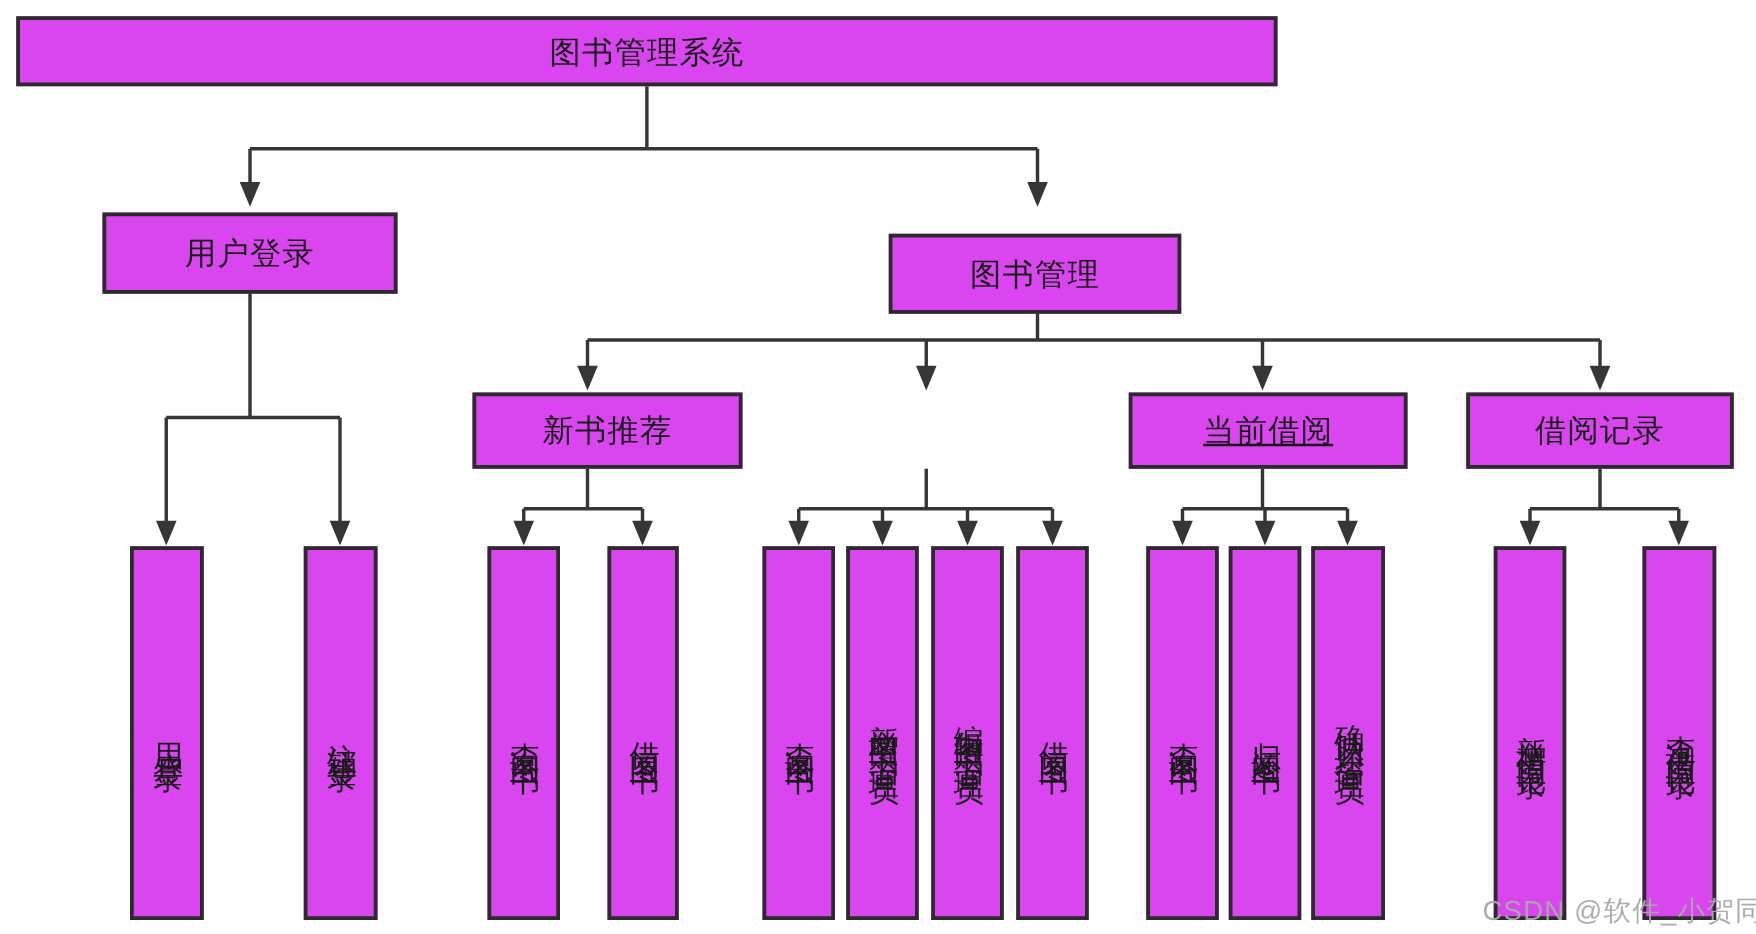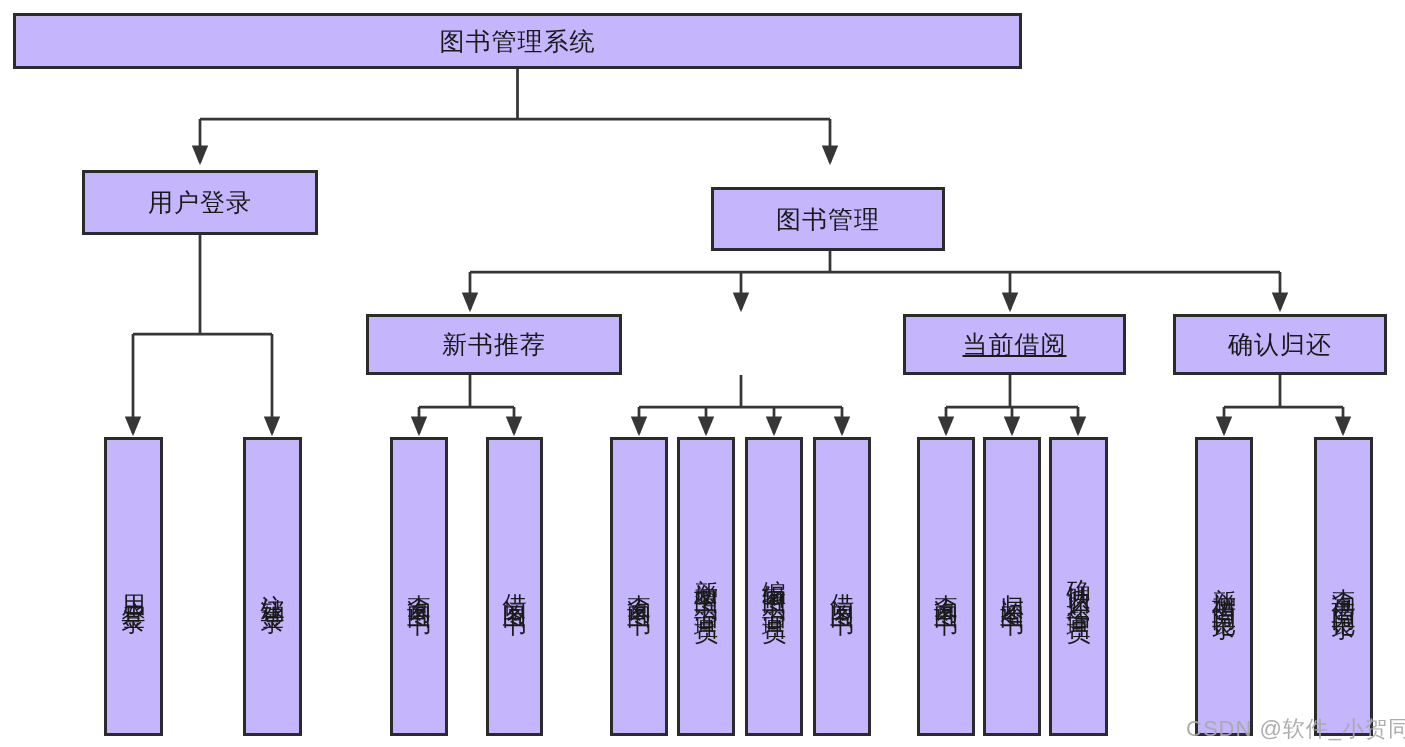--- a/index.html
+++ b/index.html
@@ -19,21 +19,21 @@
   #connectors {
     position: absolute;
     left: 0;
     top: 0;
     width: 1405px;
     height: 747px;
   }
   .box {
     position: absolute;
     box-sizing: border-box;
-    background: #c4b5fd;
+    background: #d946ef;
     border: 3px solid #2b2b2b;
     display: flex;
     align-items: center;
     justify-content: center;
     font-size: 25px;
     letter-spacing: 1px;
     white-space: nowrap;
     z-index: 2;
   }
   .root-box   { left: 13px;  top: 13px;  width: 1009px; height: 56px; }
@@ -111,23 +111,23 @@
       <line x1="1224" y1="407" x2="1224" y2="433" marker-end="url(#arrowhead)"></line>
       <line x1="1343" y1="407" x2="1343" y2="433" marker-end="url(#arrowhead)"></line>
     </g>
   </svg>
 
   <div class="box root-box">图书管理系统</div>
 
   <div class="box l2-box" style="left:82px; width:236px;">用户登录</div>
   <div class="box l2-box" style="left:711px; top:187px; width:234px; height:64px;">图书管理</div>
 
-  <div class="box l3-box" style="left:366px;  width:256px;">新书推荐</div>
+  <div class="box l3-box" style="left:378px;  width:216px;">新书推荐</div>
   <div class="box l3-box" style="left:903px;  width:223px;text-decoration:underline;">当前借阅</div>
-  <div class="box l3-box" style="left:1173px; width:214px;">确认归还</div>
+  <div class="box l3-box" style="left:1173px; width:214px;">借阅记录</div>
 
   <div class="box leaf" style="left:104px; width:59px;">用户登录</div>
   <div class="box leaf" style="left:243px; width:59px;">注销登录</div>
 
   <div class="box leaf" style="left:390px; width:58px;">查询图书</div>
   <div class="box leaf" style="left:486px; width:57px;">借阅图书</div>
 
   <div class="box leaf" style="left:610px; width:58px;">查询图书</div>
   <div class="box leaf" style="left:677px; width:58px;">新增图书（管理员）</div>
   <div class="box leaf" style="left:745px; width:58px;">编辑图书（管理员）</div>

